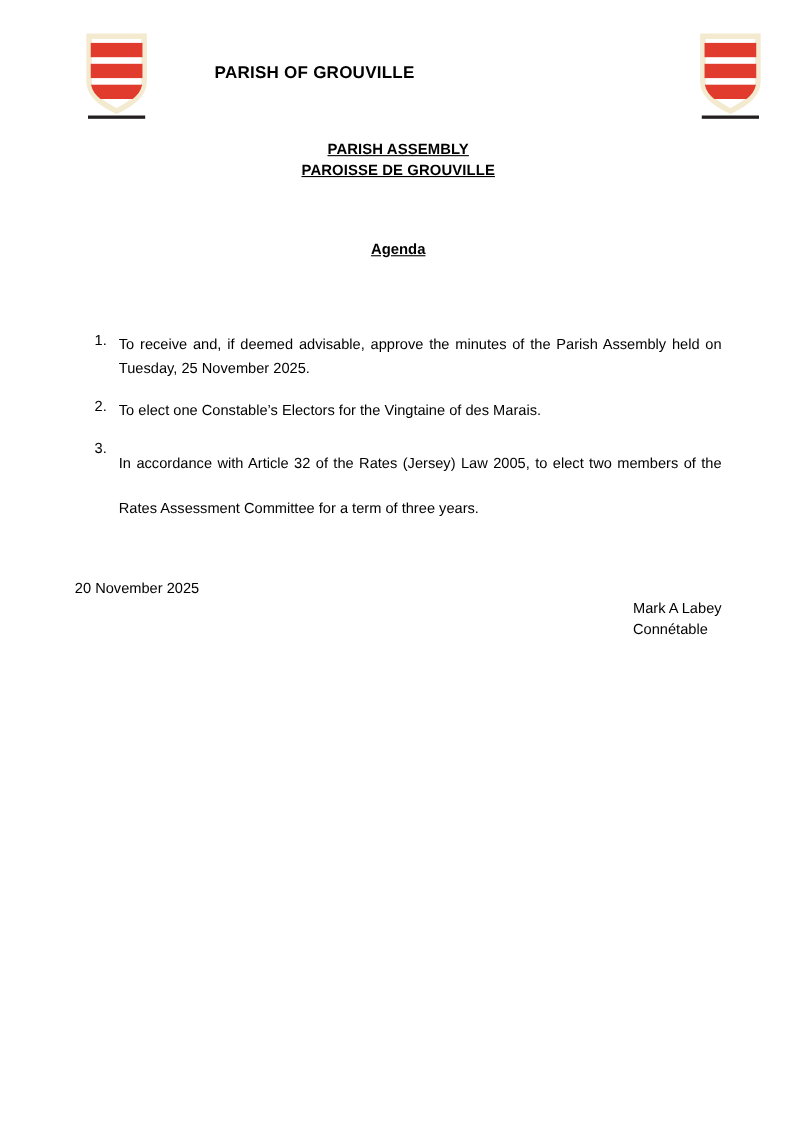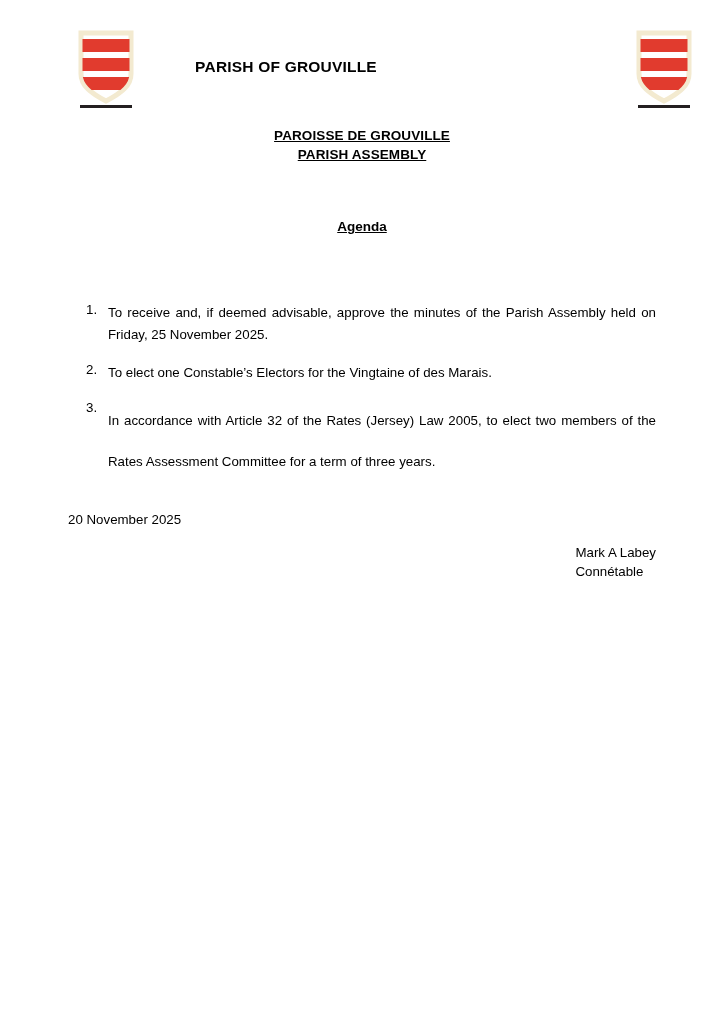--- a/index.html
+++ b/index.html
@@ -135,20 +135,21 @@
     width: 588px;
   }
   .footer-row {
     display: flex;
     justify-content: space-between;
     align-items: flex-start;
   }
   .footer-date {
     font-size: 13.3px;
     line-height: 19px;
+    margin-top: 15px;
   }
   .footer-sign {
     font-size: 13.3px;
     line-height: 19px;
     text-align: left;
     margin-top: 33px;
   }
   .footer-sign div { white-space: nowrap; }
 </style>
 </head>
@@ -188,31 +189,31 @@
         <rect x="0" y="47" width="56" height="13" fill="#E13B2E"></rect>
       </g>
       <path d="M3,3 L53,3 L53,44 C53,55 44,63 28,71 C12,63 3,55 3,44 Z" fill="none" stroke="#F3EAD0" stroke-width="3"></path>
     </svg>
     <div class="crest-rule"></div>
   </div>
 
   <div class="doc-title">PARISH OF GROUVILLE</div>
 
   <div class="subtitle-block">
+    <div class="subtitle-line">PARISH ASSEMBLY</div>
     <div class="subtitle-line">PAROISSE DE GROUVILLE</div>
-    <div class="subtitle-line">PARISH ASSEMBLY</div>
   </div>
 
   <div class="agenda-heading">Agenda</div>
 
 
   <ol class="agenda-list">
     <li class="agenda-item">
       <span class="num">1.</span>
-      <span class="txt">To receive and, if deemed advisable, approve the minutes of the Parish Assembly held on Friday, 25 November 2025.</span>
+      <span class="txt">To receive and, if deemed advisable, approve the minutes of the Parish Assembly held on Tuesday, 25 November 2025.</span>
     </li>
     <li class="agenda-item">
       <span class="num">2.</span>
       <span class="txt">To elect one Constable’s Electors for the Vingtaine of des Marais.</span>
     </li>
     <li class="agenda-item loose">
       <span class="num">3.</span>
       <span class="txt">In accordance with Article 32 of the Rates (Jersey) Law 2005, to elect two members of the Rates Assessment Committee for a term of three years.</span>
     </li>
   </ol>

